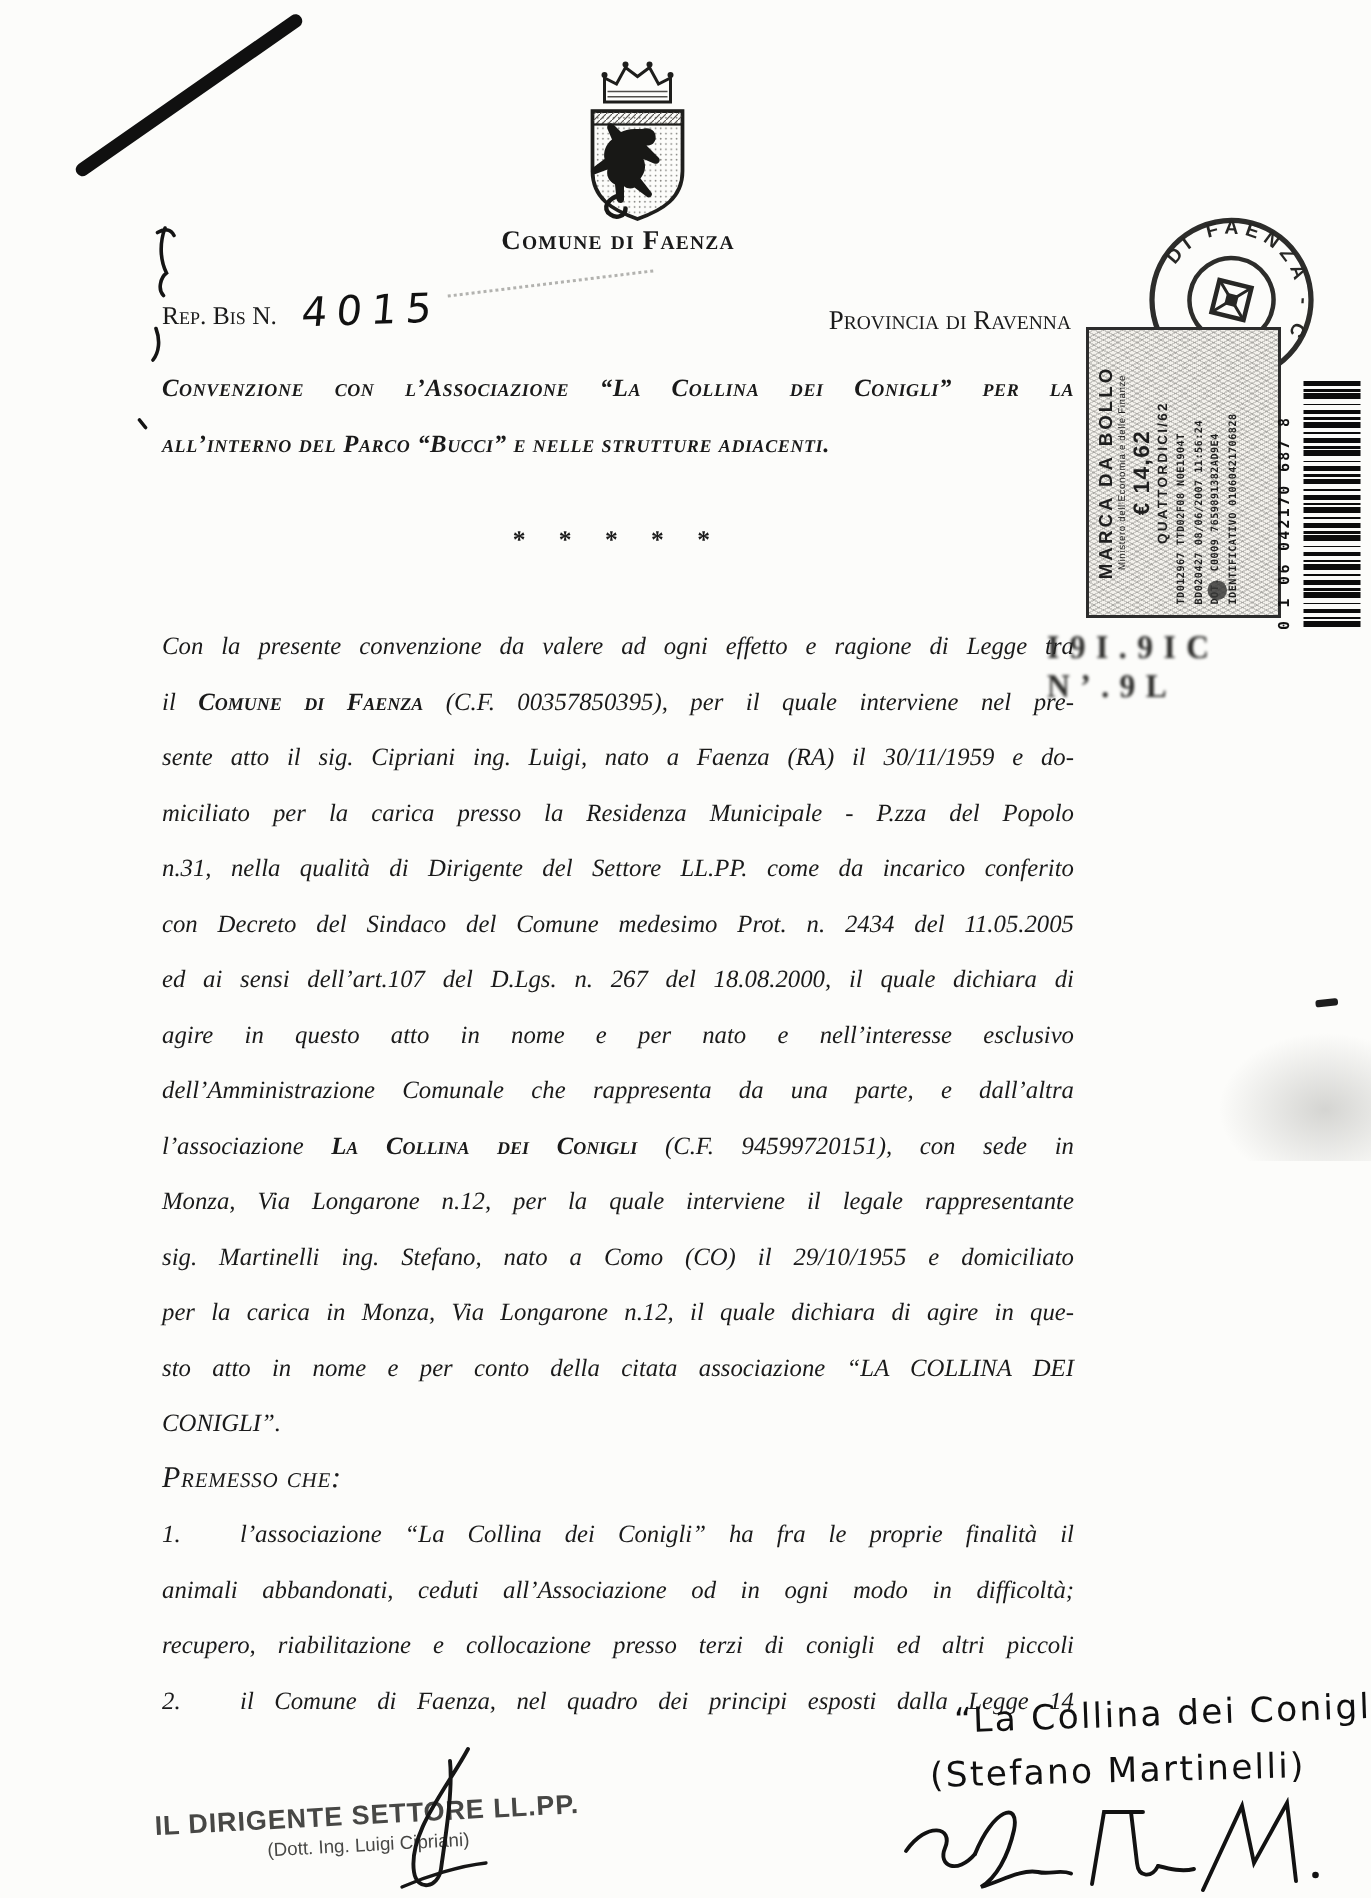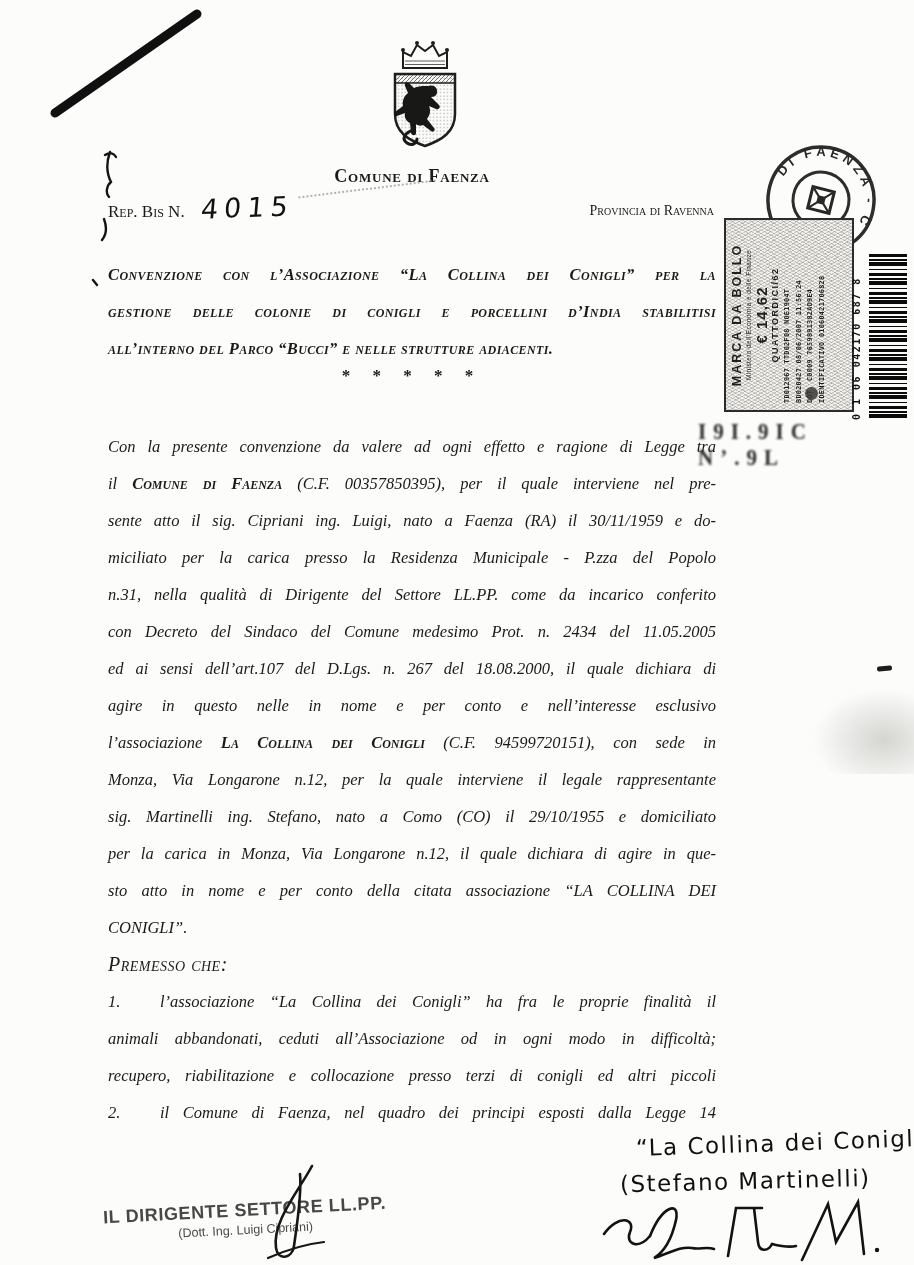--- a/index.html
+++ b/index.html
@@ -2,36 +2,36 @@
 <html><head>
 <meta charset="utf-8">
 <style>
   html,body{margin:0;padding:0;}
   body{
     width:914px;height:1265px;position:relative;overflow:hidden;
     background:#fcfcfa;color:#1a1a1a;
     font-family:"Liberation Serif",serif;
   }
   
-  .col{position:absolute;left:108px;width:608px;margin-top:16px;}
+  .col{position:absolute;left:108px;width:608px;}
   .line{white-space:nowrap;line-height:37px;height:37px;font-style:italic;}
   .j{text-align:justify;text-align-last:justify;}
   .seg-sc{font-variant:small-caps;font-weight:bold;}
   .seg-sc2{font-variant:small-caps;letter-spacing:.5px;font-size:20px;}
   .seg-t{font-variant:small-caps;font-weight:bold;letter-spacing:.4px;}
   .seg-num{display:inline-block;width:52px;}
   #title-block{top:240px;font-size:16.5px;}
   #body-block{top:412px;font-size:16.5px;}
   
   #municipality{top:150px;text-align:center;font-variant:small-caps;font-weight:bold;
     font-size:18px;letter-spacing:.8px;}
   #rep-line{top:192px;left:108px;position:absolute;font-variant:small-caps;font-size:17px;}
   .hand-num{display:inline-block;font-family:"DejaVu Sans",sans-serif;font-size:27px;
     letter-spacing:6px;margin-left:16px;transform:rotate(-2deg) skewX(-7deg);color:#111;}
-  #province{top:203px;right:200px;position:absolute;font-variant:small-caps;font-size:14px;}
+  #province{top:203px;right:200px;position:absolute;font-variant:small-caps;font-size:18px;}
   #separator{top:350px;text-align:center;font-weight:bold;font-size:17px;letter-spacing:9px;}
   
   #corner-marks{position:absolute;left:0;top:0;}
   #pencil-arc{position:absolute;left:298px;top:188px;width:138px;height:0;
     border-top:2px dotted #9a9a96;transform:rotate(-7deg);opacity:.75;}
   #ink-dash{position:absolute;left:877px;top:666px;width:15px;height:5px;background:#1d1d1d;
     transform:rotate(-6deg);border-radius:2px;}
   #gray-smudge{position:absolute;left:812px;top:688px;width:102px;height:86px;
     background:radial-gradient(ellipse at 70% 60%,rgba(110,110,105,.28),rgba(110,110,105,0) 70%);}
   
@@ -119,35 +119,35 @@
 <div id="municipality" class="col">Comune di Faenza</div>
 
 <div id="rep-line">
   <span>Rep. Bis N.</span><span class="hand-num">4015</span>
 </div>
 <div id="pencil-arc"></div>
 <div id="province">Provincia di Ravenna</div>
 
 <div id="title-block" class="col">
     <div class="line j"><span class="seg-t">Convenzione con l’Associazione “La Collina dei Conigli” per la</span></div>
-    <div class="line j"><span class="seg-t">gestione delle colonie di conigli e porcellini d’India stabilitisi</span></div>
     <div class="line"><span class="seg-t">all’interno del Parco “Bucci” e nelle strutture adiacenti.</span></div>
   </div>
 
 <div id="separator" class="col">* * * * *</div>
 
 <div id="body-block" class="col">
     <div class="line j"><span>Con la presente convenzione da valere ad ogni effetto e ragione di Legge tra</span></div>
     <div class="line j"><span>il </span><span class="seg-sc">Comune di Faenza</span><span> (C.F. 00357850395), per il quale interviene nel pre-</span></div>
     <div class="line j"><span>sente atto il sig. Cipriani ing. Luigi, nato a Faenza (RA) il 30/11/1959 e do-</span></div>
     <div class="line j"><span>miciliato per la carica presso la Residenza Municipale - P.zza del Popolo</span></div>
     <div class="line j"><span>n.31, nella qualità di Dirigente del Settore LL.PP. come da incarico conferito</span></div>
     <div class="line j"><span>con Decreto del Sindaco del Comune medesimo Prot. n. 2434 del 11.05.2005</span></div>
     <div class="line j"><span>ed ai sensi dell’art.107 del D.Lgs. n. 267 del 18.08.2000, il quale dichiara di</span></div>
-    <div class="line j"><span>agire in questo nelle in nome e per conto e nell’interesse esclusivo</span></div>
+    <div class="line j"><span>agire in questo atto in nome e per nato e nell’interesse esclusivo</span></div>
+    <div class="line j"><span>dell’Amministrazione Comunale che rappresenta da una parte, e dall’altra</span></div>
     <div class="line j"><span>l’associazione </span><span class="seg-sc">La Collina dei Conigli</span><span> (C.F. 94599720151), con sede in</span></div>
     <div class="line j"><span>Monza, Via Longarone n.12, per la quale interviene il legale rappresentante</span></div>
     <div class="line j"><span>sig. Martinelli ing. Stefano, nato a Como (CO) il 29/10/1955 e domiciliato</span></div>
     <div class="line j"><span>per la carica in Monza, Via Longarone n.12, il quale dichiara di agire in que-</span></div>
     <div class="line j"><span>sto atto in nome e per conto della citata associazione “LA COLLINA DEI</span></div>
     <div class="line"><span>CONIGLI”.</span></div>
     <div class="line"><span class="seg-sc2">Premesso che:</span></div>
     <div class="line j"><span class="seg-num">1.</span><span>l’associazione “La Collina dei Conigli” ha fra le proprie finalità il</span></div>
     <div class="line j"><span>animali abbandonati, ceduti all’Associazione od in ogni modo in difficoltà;</span></div>
     <div class="line j"><span>recupero, riabilitazione e collocazione presso terzi di conigli ed altri piccoli</span></div>

